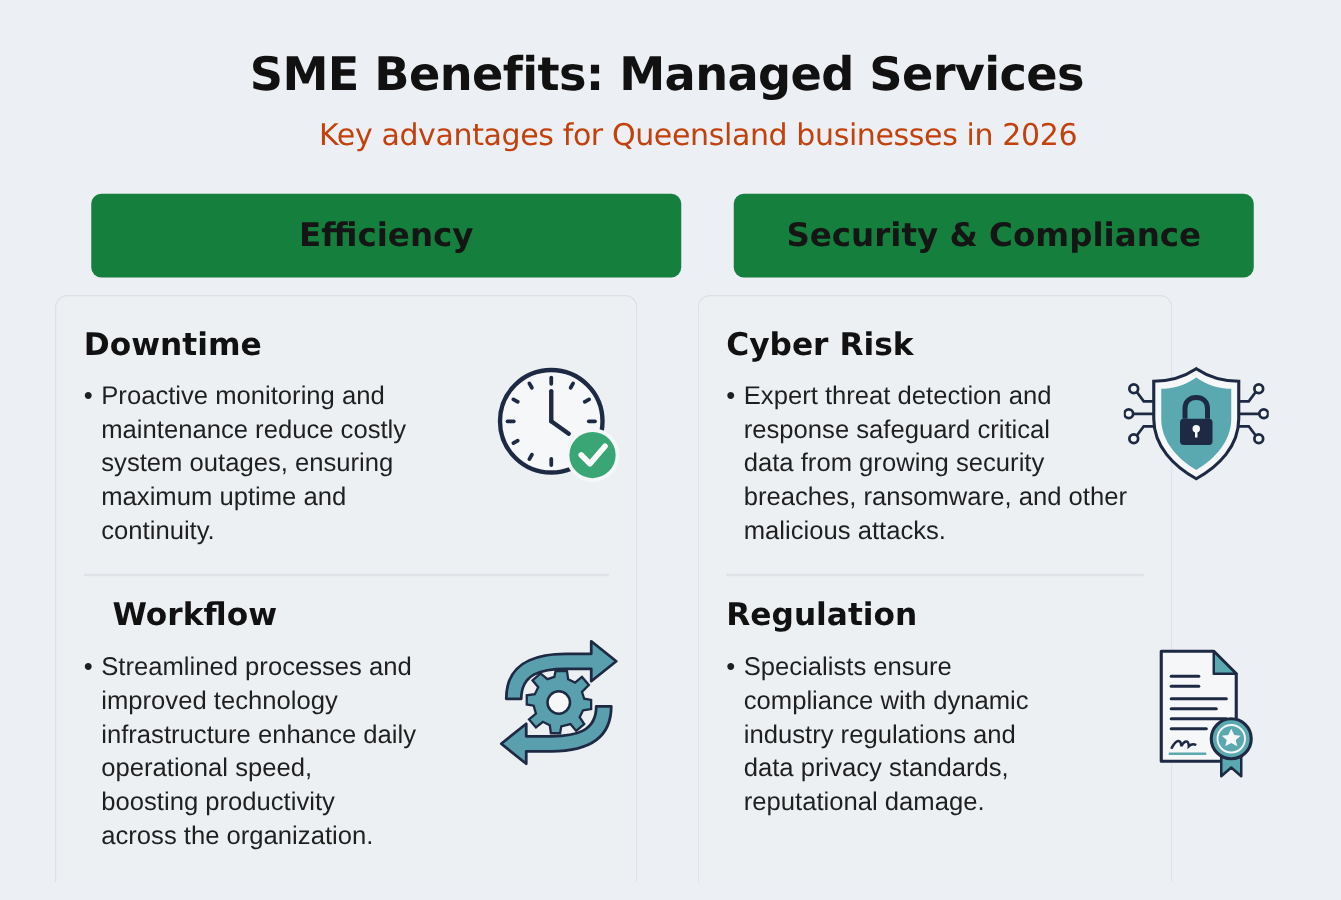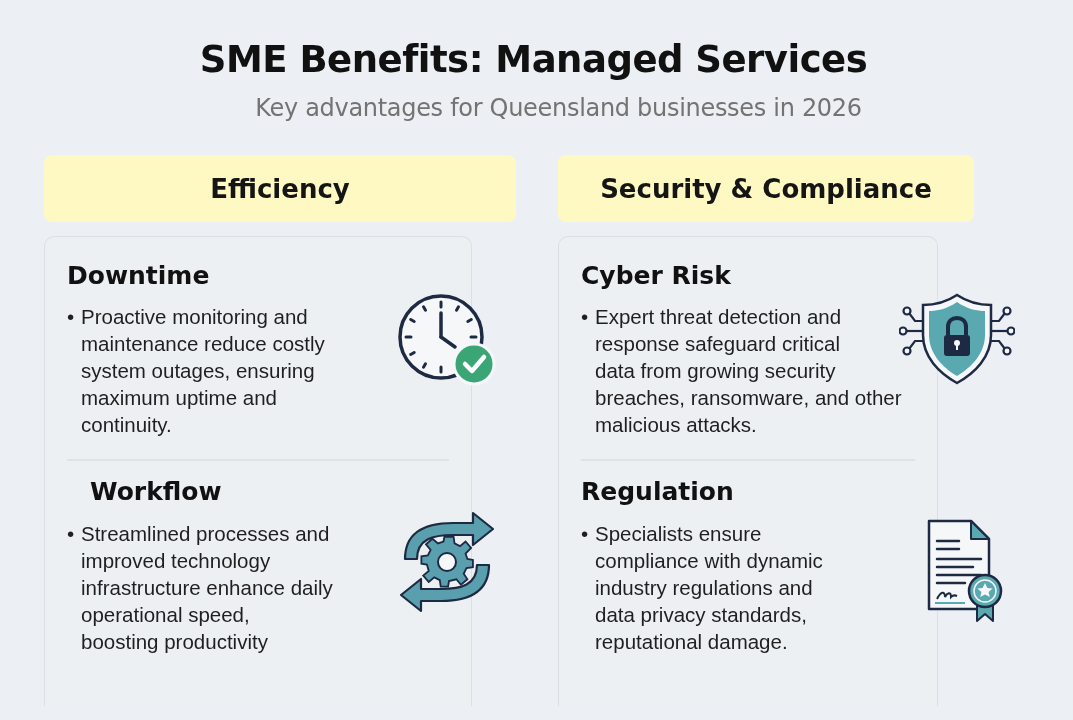--- a/index.html
+++ b/index.html
@@ -1,36 +1,36 @@
 <!DOCTYPE html>
 <html><head>
 <meta charset="utf-8">
 <style>
   * { box-sizing: border-box; margin: 0; padding: 0; }
   html, body { width: 1073px; height: 720px; overflow: hidden; }
   body { background: #eceff3; font-family: "Liberation Sans", sans-serif; color: #1a1a1a; position: relative; }
   .title { position: absolute; top: 38px; left: 0; width: 1067px; text-align: center; font-family: "DejaVu Sans", sans-serif; font-weight: bold; font-size: 37px; letter-spacing: -0.5px; color: #111; }
-  .subtitle { position: absolute; top: 94px; left: 0; width: 1073px; text-align: center; font-family: "DejaVu Sans", sans-serif; font-size: 24px; color: #737373; letter-spacing: -0.3px; padding-left: 44px; }
-  .col-head { position: absolute; top: 155px; height: 67px; background: #fef9c3; border-radius: 8px; display: flex; align-items: center; justify-content: center; font-family: "DejaVu Sans", sans-serif; font-weight: bold; font-size: 26px; color: #151515; }
+  .subtitle { position: absolute; top: 94px; left: 0; width: 1073px; text-align: center; font-family: "DejaVu Sans", sans-serif; font-size: 24px; color: #c2410c; letter-spacing: -0.3px; padding-left: 44px; }
+  .col-head { position: absolute; top: 155px; height: 67px; background: #15803d; border-radius: 8px; display: flex; align-items: center; justify-content: center; font-family: "DejaVu Sans", sans-serif; font-weight: bold; font-size: 26px; color: #151515; margin-left: 29px; }
   .card { position: absolute; top: 236px; height: 470px; border: 1.5px solid #dcdfe4; border-bottom: none; border-radius: 10px 10px 0 0; background: #edf0f3; }
   .section { position: absolute; left: 0; right: 0; }
   .sec-title { position: absolute; left: 22px; font-family: "DejaVu Sans", sans-serif; font-weight: bold; font-size: 25px; color: #111; }
   .bullet { position: absolute; left: 36px; font-size: 20.5px; line-height: 27px; color: #1f1f1f; }
   .bullet-dot { position: absolute; left: -14px; top: 0; }
   .divider { position: absolute; left: 22px; right: 22px; height: 2px; background: #dfe2e6; }
   .icon { position: absolute; }
 </style>
 </head>
 <body>
 
 <div class="title">SME Benefits: Managed Services</div>
 <div class="subtitle">Key advantages for Queensland businesses in 2026</div>
 
 <div class="col-head" style="left:44px;width:472px;">Efficiency</div>
-<div class="card" style="left:44px;width:428px;">
+<div class="card" style="left:44px;width:466px;">
   <div class="section" style="top:0;">
     <div class="sec-title" style="top:24px;">Downtime</div>
     <div class="bullet" style="top:66px;">
       <span class="bullet-dot">•</span>
       <div>Proactive monitoring and</div>
       <div>maintenance reduce costly</div>
       <div>system outages, ensuring</div>
       <div>maximum uptime and</div>
       <div>continuity.</div>
     </div>
@@ -57,20 +57,21 @@
   <div class="divider" style="top:222px;"></div>
   <div class="section" style="top:240px;">
     <div class="sec-title" style="top:0;margin-left:23px;">Workflow</div>
     <div class="bullet" style="top:43px;">
       <span class="bullet-dot">•</span>
       <div>Streamlined processes and</div>
       <div>improved technology</div>
       <div>infrastructure enhance daily</div>
       <div>operational speed,</div>
       <div>boosting productivity</div>
+      <div>across the organization.</div>
     </div>
     <svg class="icon" style="left:350px;top:30px;" width="104" height="110" viewBox="0 0 104 110">
       <path d="M10,52 C10,25 30,16 58,16 L78,16 L78,6 L98,22 L78,38 L78,28 L58,28 C38,28 22,32 22,52 Z" fill="#5a9fae" stroke="#1e2a44" stroke-width="2.2" stroke-linejoin="round"></path>
       <path d="M94,58 C94,85 74,94 46,94 L26,94 L26,104 L6,88 L26,72 L26,82 L46,82 C66,82 82,78 82,58 Z" fill="#5a9fae" stroke="#1e2a44" stroke-width="2.2" stroke-linejoin="round"></path>
       <g transform="translate(52,55)">
         <g fill="#5a9fae" stroke="#1e2a44" stroke-width="2">
           <path d="M-5,-24 L5,-24 L6,-17 L12,-14 L18,-19 L24,-12 L18,-6 L20,0 L26,1 L26,9 L19,10 L16,16 L20,22 L13,28 L8,22 L0,24 L-1,30 L-9,30 L-10,23 L-16,20 L-22,25 L-28,18 L-22,13 L-24,6 L-30,5 L-30,-3 L-23,-4 L-20,-10 L-25,-16 L-18,-22 L-12,-17 L-6,-19 Z" transform="translate(2,-3) scale(0.92)"></path>
         </g>
         <circle cx="0" cy="0" r="9" fill="#f5f7f9" stroke="#1e2a44" stroke-width="2"></circle>
       </g>

